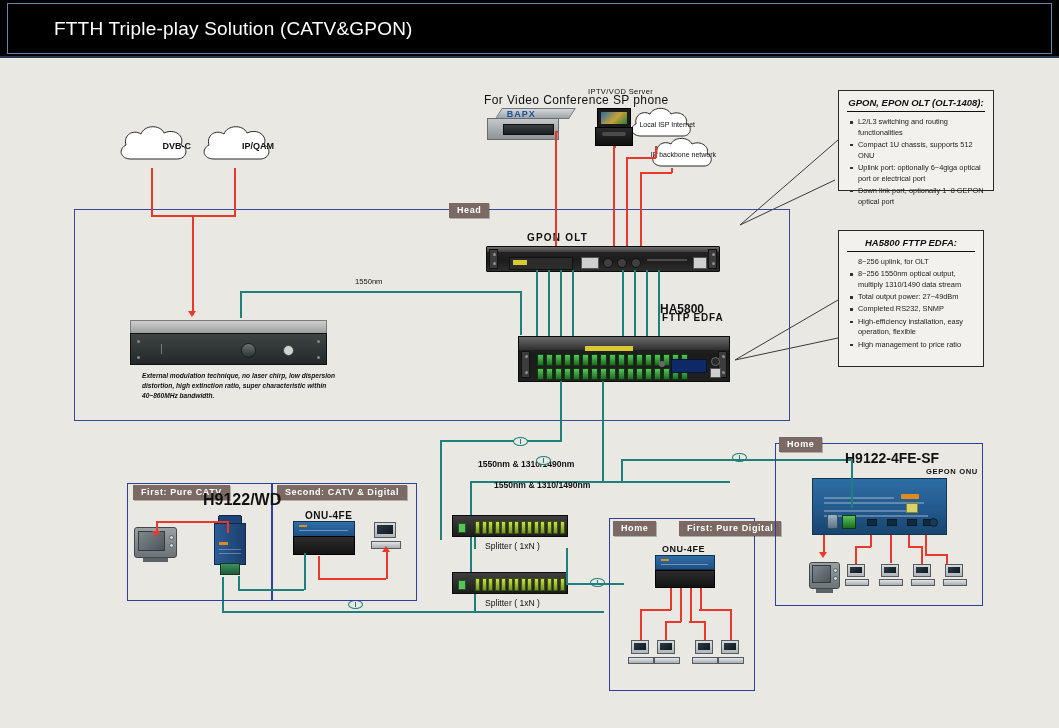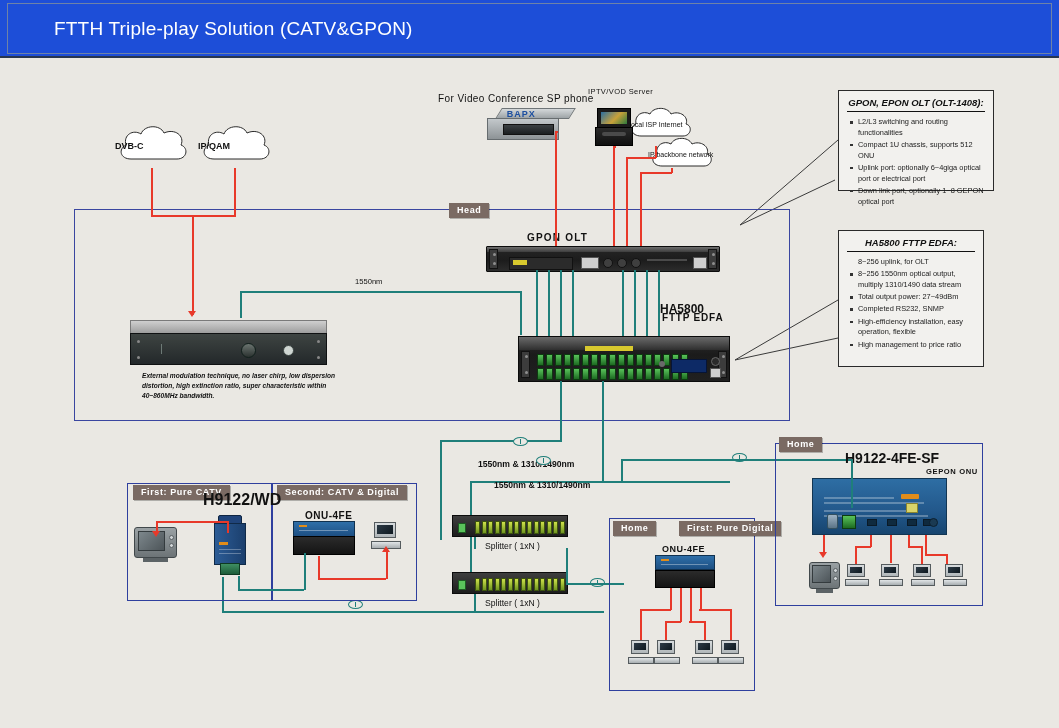--- a/index.html
+++ b/index.html
@@ -8,21 +8,21 @@
     background:#eae8e3;
     font-family:"Liberation Sans", sans-serif;
     overflow:hidden;
     position:relative;
   }
   #stage{position:absolute;inset:0;width:1059px;height:728px;}
 
   
   .titlebar{
     position:absolute;left:0;top:0;width:1059px;height:58px;
-    background:#1d4ed8;
+    background:#000000;
     border-bottom:2px solid #27364f;
     box-sizing:border-box;
   }
   .titlebar .tl-inner{
     position:absolute;left:7px;top:3px;right:7px;bottom:2px;
     border:1px solid #6d82a8;
     box-sizing:border-box;
   }
   .title-text{
     position:absolute;left:54px;top:18px;
@@ -84,21 +84,21 @@
   }
   .fmark:after{
     content:"";position:absolute;left:50%;top:1px;bottom:1px;width:1.4px;background:#1f7f7a;margin-left:-.7px;
   }
 
   
   .cloud{position:absolute;}
   .cloud svg{display:block;}
   .cloud .ctext{
     position:absolute;left:0;right:0;top:50%;transform:translateY(-50%);
-    text-align:left;font-size:9px;font-weight:bold;color:#111;
+    text-align:right;font-size:9px;font-weight:bold;color:#111;
   }
   .cloud .ctext.sm{font-size:7px;font-weight:normal;line-height:1.25;}
 
   
   .rack{position:absolute;box-sizing:border-box;}
   .rack-olt{
     background:linear-gradient(#3a3a3a 0%,#242424 12%,#1c1c1c 55%,#2c2c2c 100%);
     border:1px solid #0c0c0c;border-radius:1px;
   }
   .rack-top{position:absolute;left:0;right:0;top:0;height:5px;background:linear-gradient(#6e6e6e,#3d3d3d);}
@@ -204,21 +204,21 @@
     <div class="ctext sm">Local ISP Internet</div>
   </div>
 
   <div class="cloud" style="left:648px;top:135px;width:68px;height:40px;">
     <svg width="68" height="40" viewBox="0 0 68 40">
         <path d="M14 31 C4 31 2 22 9 19 C7 10 16 5 23 9 C26 2 40 1 44 9 C53 5 62 12 59 19 C66 21 64 31 56 31 Z" fill="#ffffff" stroke="#2a2a2a" stroke-width="1"></path>
       </svg>
     <div class="ctext sm">IP backbone network</div>
   </div>
 
-  <div class="lbl" style="left:438px;top:93px;font-size:10px;letter-spacing:.4px;">For Video Conference SP phone</div>
+  <div class="lbl" style="left:484px;top:93px;font-size:12px;letter-spacing:.4px;">For Video Conference SP phone</div>
   <div class="lbl" style="left:588px;top:87px;font-size:7.5px;letter-spacing:.4px;">IPTV/VOD Server</div>
 
   <div class="pbx" style="left:487px;top:108px;width:82px;height:32px;">
     <div class="pbx-top"></div>
     <div class="pbx-face">
       <div class="pbx-dark"></div>
     </div>
     <div class="pbx-brand">BAPX</div>
   </div>
 

